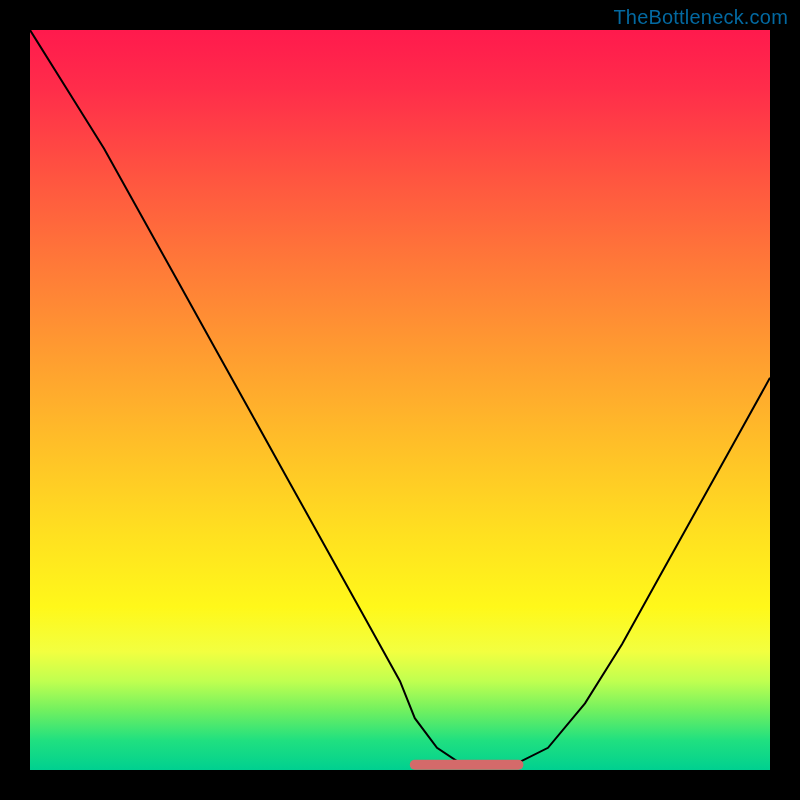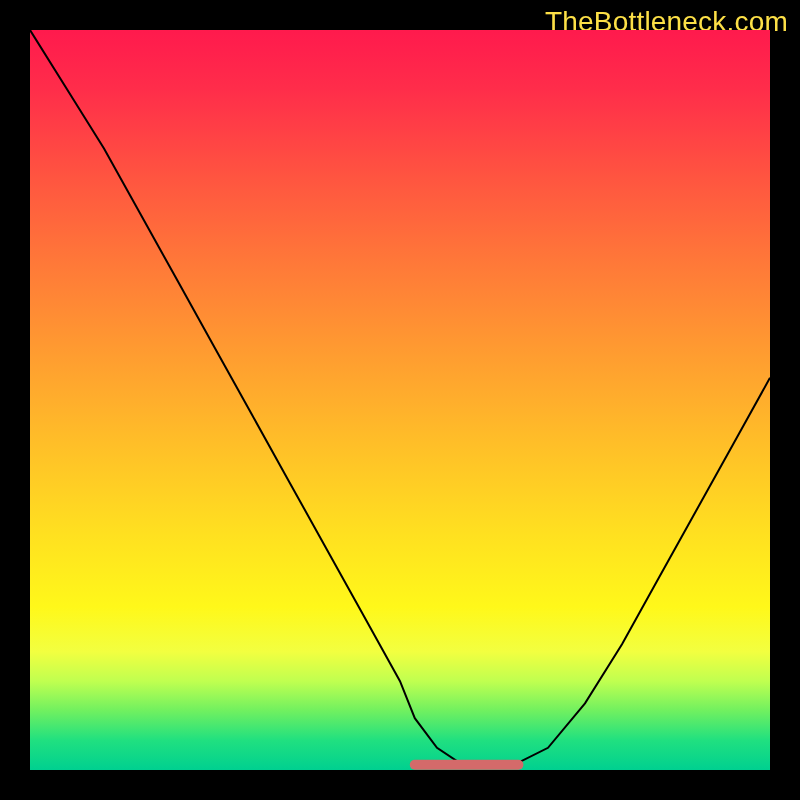--- a/index.html
+++ b/index.html
@@ -43,22 +43,22 @@
     position: absolute;
     left: 0;
     top: 0;
     width: 740px;
     height: 740px;
   }
   .watermark {
     position: absolute;
     top: 6px;
     right: 12px;
-    color: #fde047;
-    font-size: 28px;
+    color: #0369a1;
+    font-size: 20px;
     font-weight: 500;
     letter-spacing: 0.2px;
     user-select: none;
   }
 </style>
 </head>
 <body>
 
 <div class="frame">
 

